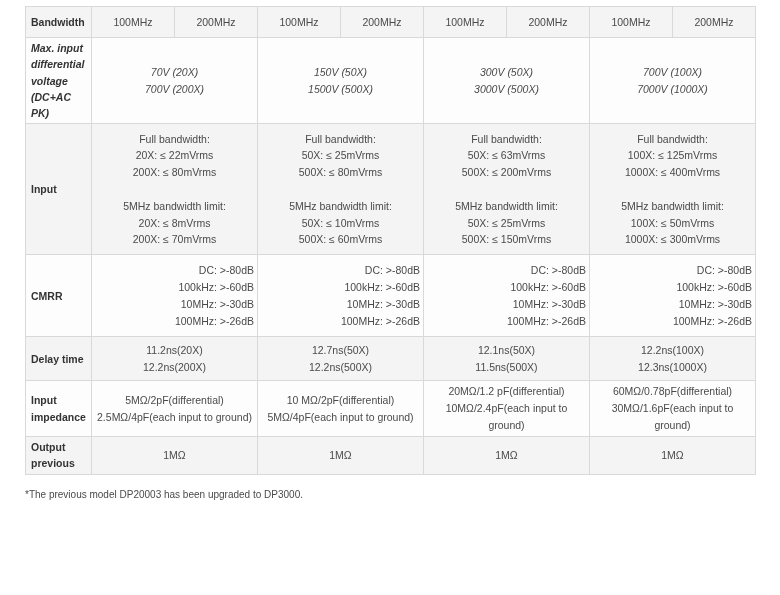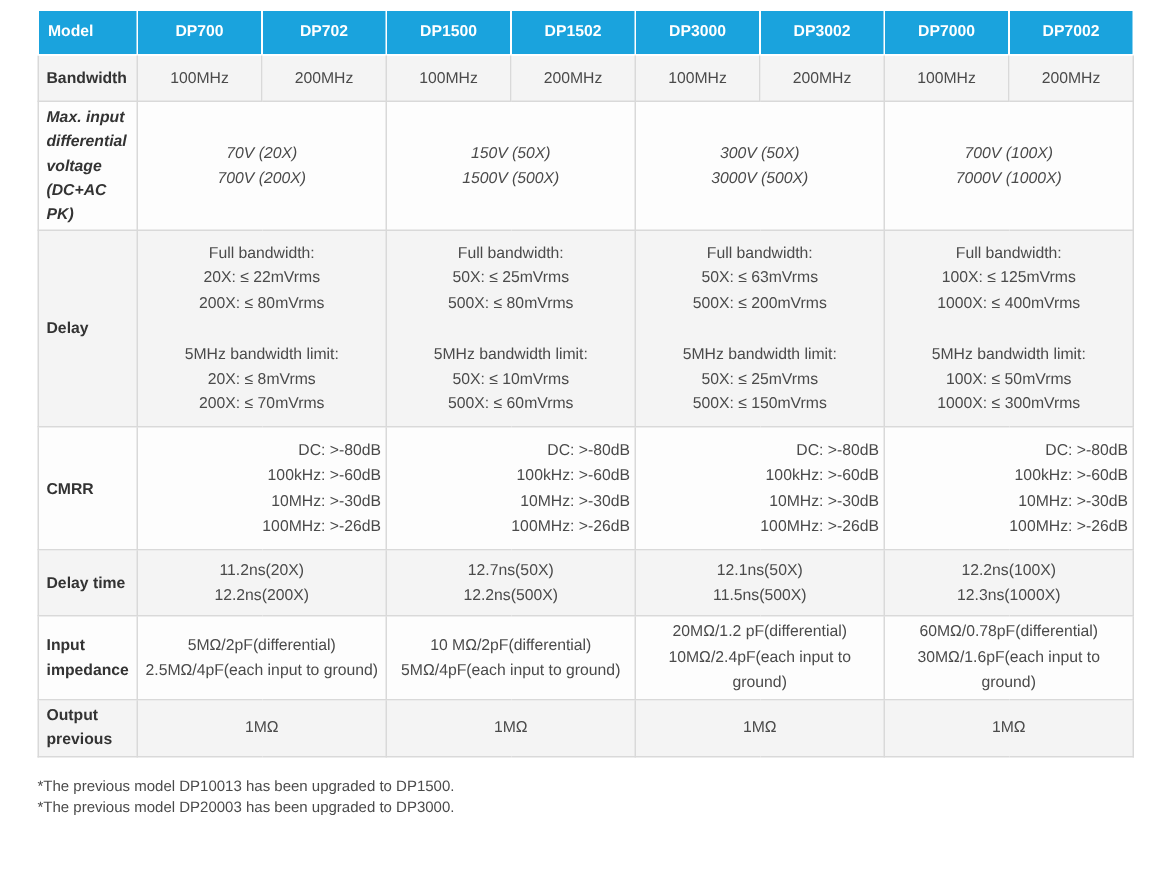--- a/index.html
+++ b/index.html
@@ -65,31 +65,20 @@
         <col style="width:83px">
         <col style="width:83px">
         <col style="width:83px">
       <col style="width:83px">
         <col style="width:83px">
         <col style="width:83px">
         <col style="width:83px">
     </colgroup>
 
     <tbody>
-        <tr>
-      <th class="model">Model</th>
-      <th>DP700</th>
-      <th>DP702</th>
-      <th>DP1500</th>
-      <th>DP1502</th>
-      <th>DP3000</th>
-      <th>DP3002</th>
-      <th>DP7000</th>
-      <th>DP7002</th>
-    </tr>
 
     <tr class="stripe r-band">
       <td class="label">Bandwidth</td>
       <td>100MHz</td>
       <td>200MHz</td>
       <td>100MHz</td>
       <td>200MHz</td>
       <td>100MHz</td>
       <td>200MHz</td>
       <td>100MHz</td>
@@ -102,21 +91,21 @@
 700V (200X)</td>
       <td colspan="2" class="ml">150V (50X)
 1500V (500X)</td>
       <td colspan="2" class="ml">300V (50X)
 3000V (500X)</td>
       <td colspan="2" class="ml">700V (100X)
 7000V (1000X)</td>
     </tr>
 
     <tr class="stripe r-noise">
-      <td class="label">Delay</td>
+      <td class="label">Input</td>
       <td colspan="2" class="ml">Full bandwidth:
 20X: ≤ 22mVrms
 200X: ≤ 80mVrms
 
 5MHz bandwidth limit:
 20X: ≤ 8mVrms
 200X: ≤ 70mVrms</td>
       <td colspan="2" class="ml">Full bandwidth:
 50X: ≤ 25mVrms
 500X: ≤ 80mVrms
@@ -188,17 +177,16 @@
       <td class="label">Output previous</td>
       <td colspan="2">1MΩ</td>
       <td colspan="2">1MΩ</td>
       <td colspan="2">1MΩ</td>
       <td colspan="2">1MΩ</td>
     </tr>
   </tbody>
     </table>
 
   <div class="notes">
-    <div class="line">*The previous model DP10013 has been upgraded to DP1500.</div>
     <div class="line">*The previous model DP20003 has been upgraded to DP3000.</div>
 
   </div>
 </div>
 
 </body></html>

